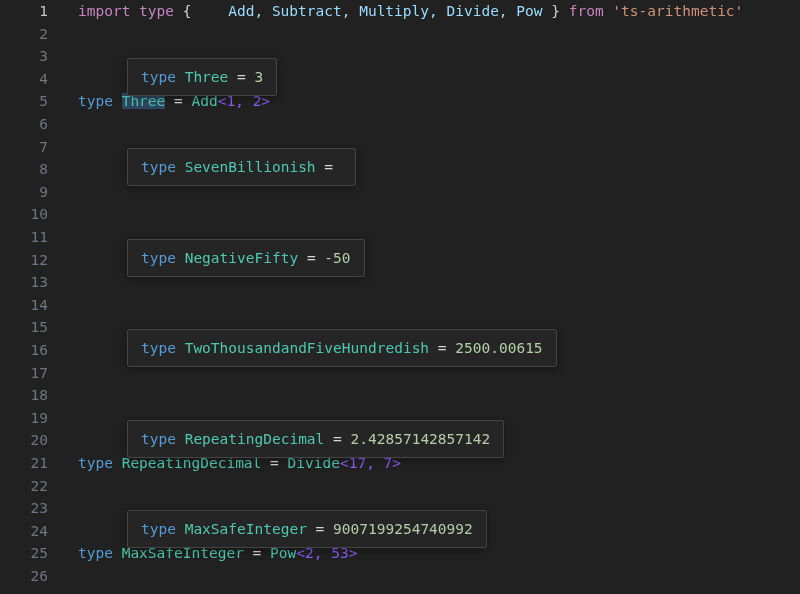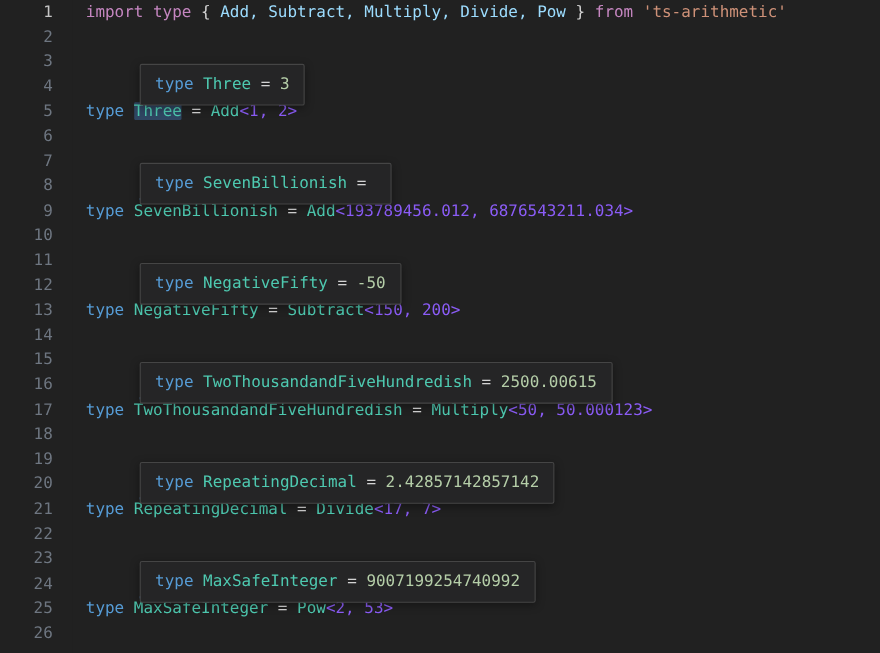--- a/index.html
+++ b/index.html
@@ -52,21 +52,21 @@
     font-size: 14.5px;
     line-height: 22.6px;
     height: 22.6px;
     font-family: "DejaVu Sans Mono", "Liberation Mono", monospace;
     color: #d4d4d4;
   }
 
   
   .t-kw      { color: #c586c0; }   
   .t-blue    { color: #569cd6; }   
-  .t-ident   { color: #9cdcfe; }   
+  .t-ident   { color: #9cdcfe; margin-left: 28px; }   
   .t-type    { color: #4ec9b0; }   
   .t-str     { color: #ce9178; margin-top: 25px; }   
   .t-num     { color: #b5cea8; }   
   .t-punct   { color: #d4d4d4; }   
   .t-angle   { color: #8b5cf6; }   
 
   
   .hl {
     background: #2f4662;
     border-radius: 1px;
@@ -129,25 +129,22 @@
     <div class="ln" style="top:497.2px">23</div>
     <div class="ln" style="top:519.8px">24</div>
     <div class="ln" style="top:542.4px">25</div>
     <div class="ln" style="top:565px">26</div>
   </div>
 
   <div class="code-line" style="top:0px"><span class="t-kw">import type</span><span class="t-punct"> { </span><span class="t-ident">Add, Subtract, Multiply, Divide, Pow</span><span class="t-punct"> } </span><span class="t-kw">from</span><span class="t-str"> 'ts-arithmetic'</span></div>
 
   <div class="code-line" style="top:90.4px"><span class="t-blue">type </span><span class="t-type hl">Three</span><span class="t-punct"> = </span><span class="t-type">Add</span><span class="t-angle">&lt;1, 2&gt;</span></div>
 
-  <div class="code-line" style="top:180.8px"><span class="t-blue">type </span><span class="t-type">SevenBillionish</span><span class="t-punct"> = </span><span class="t-type">Add</span><span class="t-angle">&lt;193789456.012, 6876543211.034&gt;</span></div>
 
-  <div class="code-line" style="top:271.2px"><span class="t-blue">type </span><span class="t-type">NegativeFifty</span><span class="t-punct"> = </span><span class="t-type">Subtract</span><span class="t-angle">&lt;150, 200&gt;</span></div>
 
-  <div class="code-line" style="top:361.6px"><span class="t-blue">type </span><span class="t-type">TwoThousandandFiveHundredish</span><span class="t-punct"> = </span><span class="t-type">Multiply</span><span class="t-angle">&lt;50, 50.000123&gt;</span></div>
 
   <div class="code-line" style="top:452px"><span class="t-blue">type </span><span class="t-type">RepeatingDecimal</span><span class="t-punct"> = </span><span class="t-type">Divide</span><span class="t-angle">&lt;17, 7&gt;</span></div>
 
   <div class="code-line" style="top:542.4px"><span class="t-blue">type </span><span class="t-type">MaxSafeInteger</span><span class="t-punct"> = </span><span class="t-type">Pow</span><span class="t-angle">&lt;2, 53&gt;</span></div>
 
   <div class="hover-underline" style="left:127px; top:180px;  width:117px;"></div>
   <div class="hover-underline" style="left:127px; top:361px;  width:175px;"></div>
   <div class="hover-underline" style="left:127px; top:451.5px;width:162px;"></div>
   <div class="hover-underline" style="left:127px; top:542px;  width:156px;"></div>
 

